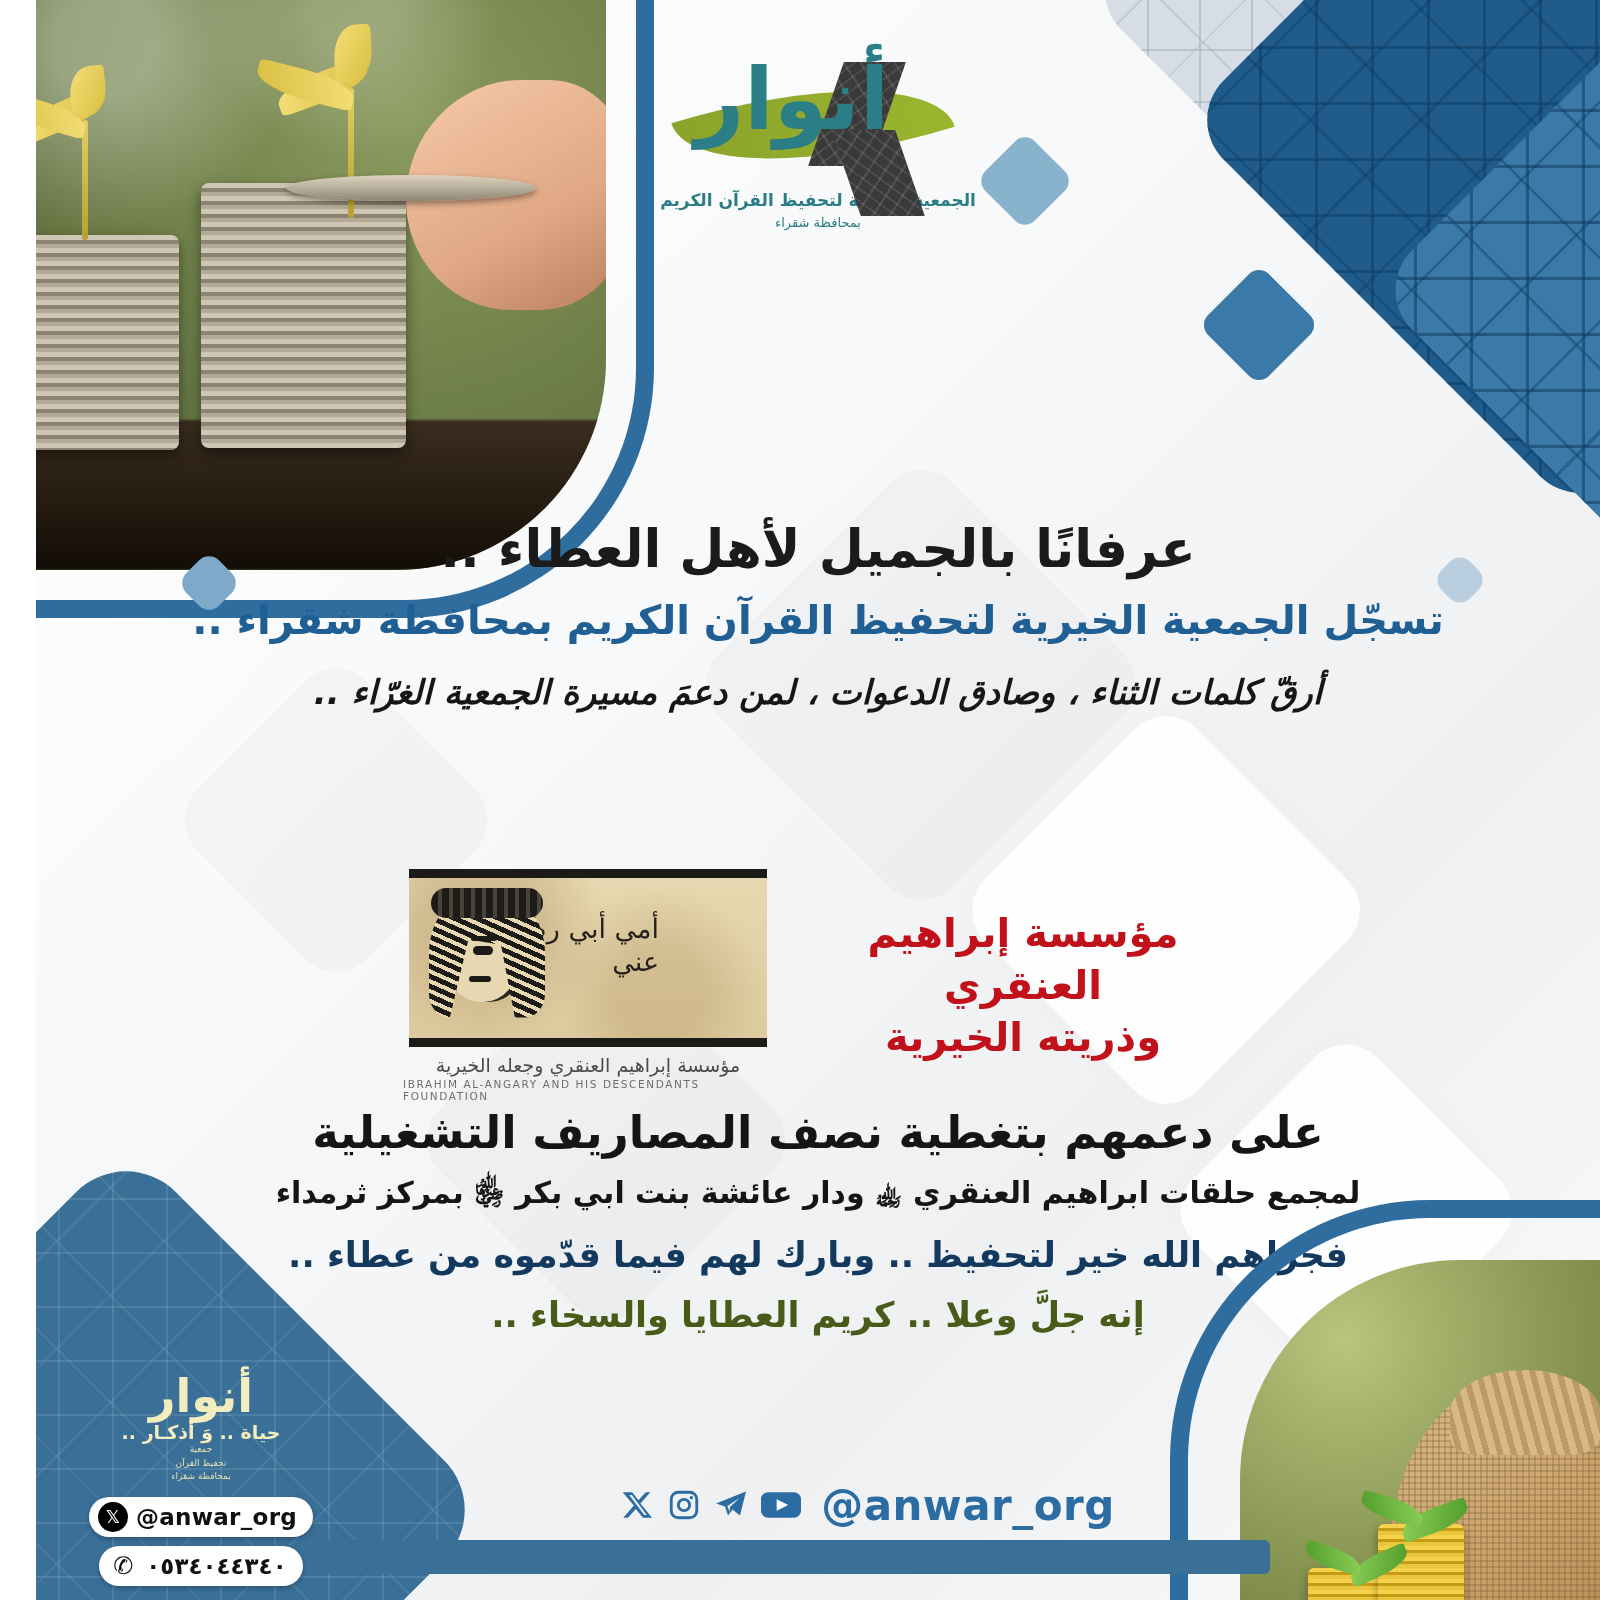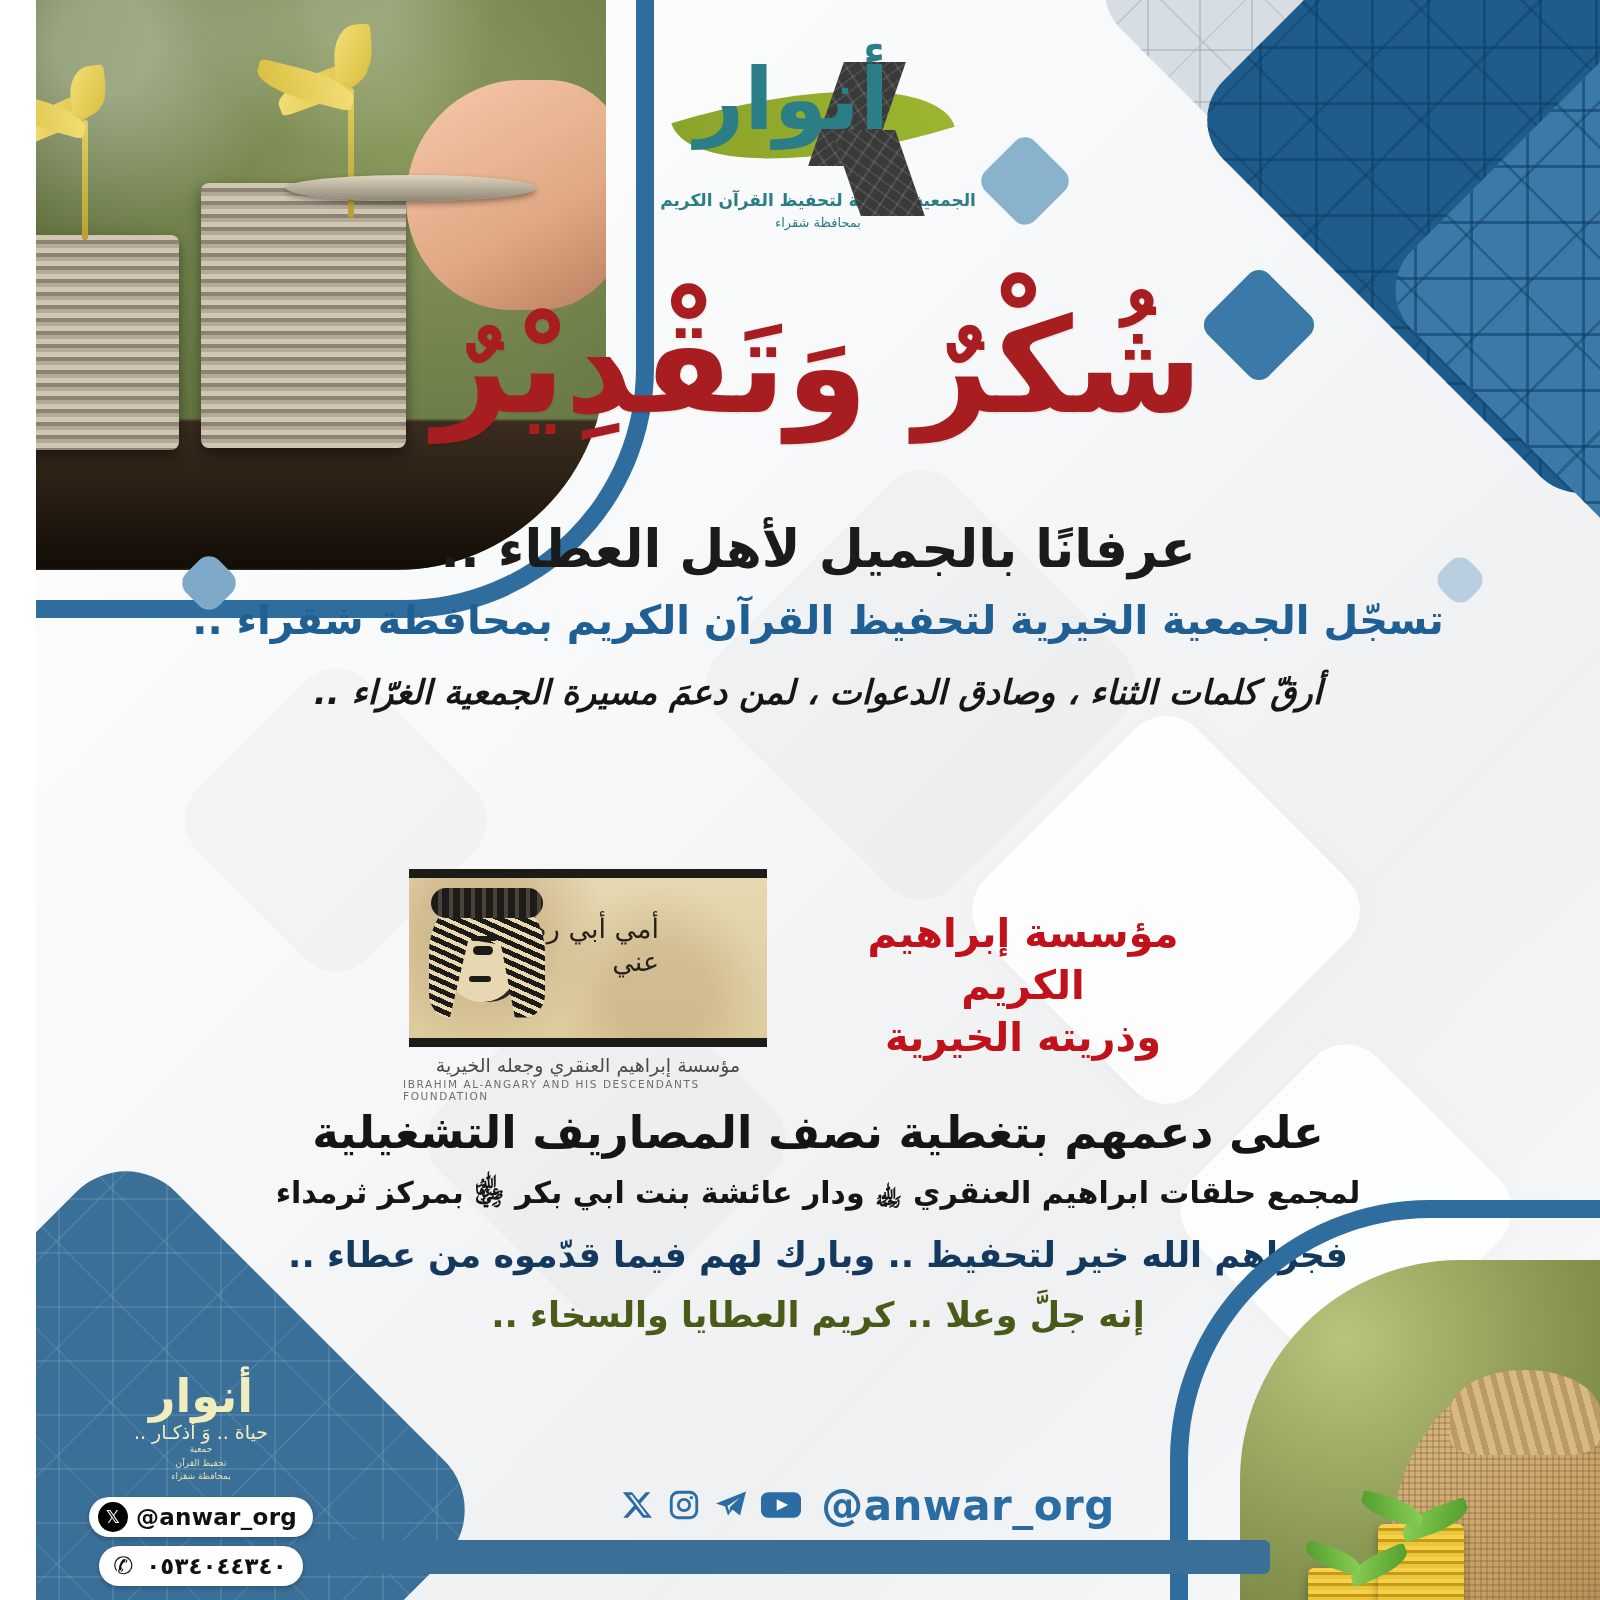--- a/index.html
+++ b/index.html
@@ -85,21 +85,21 @@
   }
   .panel-bl .pattern{opacity:.55;}
   .bl-content{
     position:absolute;left:0;bottom:0;width:330px;height:270px;z-index:6;
     display:flex;flex-direction:column;align-items:center;justify-content:flex-end;
     padding-bottom:14px;box-sizing:border-box;
   }
   .anwar-mark{color:#f2edbc;text-align:center;line-height:1;margin-bottom:6px;}
   .anwar-word{font-size:46px;font-weight:bold;letter-spacing:1px;
     font-family:"DejaVu Sans","Liberation Sans",sans-serif;}
-  .anwar-tag{font-size:19px;margin-top:4px;color:#f3eec0;font-weight:normal;}
+  .anwar-tag{font-size:19px;margin-top:4px;color:#f3eec0;font-weight:bold;}
   .anwar-sub{font-size:9px;color:#e6e1b0;margin-top:2px;line-height:1.25;}
   .pill{
     display:flex;align-items:center;gap:8px;background:#ffffff;border-radius:26px;
     padding:5px 16px 5px 9px;margin-top:9px;box-shadow:0 2px 5px rgba(0,0,0,.25);
     direction:ltr;
   }
   .pill .txt{font-size:23px;font-weight:bold;color:#111;letter-spacing:.3px;}
   .ico-circle{width:30px;height:30px;border-radius:50%;display:flex;
     align-items:center;justify-content:center;flex:0 0 auto;}
   .ico-x{background:#000;color:#fff;font-size:17px;font-weight:bold;}
@@ -269,31 +269,30 @@
     <div class="logo-graphic">
       <div class="swoosh"></div>
       <div class="blackbar bb1"></div>
       <div class="blackbar bb2"></div>
       <div class="anwar-calli">أنوار</div>
     </div>
     <div class="assoc-name">الجمعية الخيرية لتحفيظ القرآن الكريم</div>
     <div class="assoc-city">بمحافظة شقراء</div>
   </div>
 
-  <div class="headline">شُكْرٌ وَتَقْدِيْرٌ</div>
 
   <div class="body-block">
     <p class="ln l-black">عرفانًا بالجميل لأهل العطاء ..</p>
     <p class="ln l-blue">تسجّل الجمعية الخيرية لتحفيظ القرآن الكريم بمحافظة شقراء ..</p>
     <p class="ln l-body">أرقّ كلمات الثناء ، وصادق الدعوات ، لمن دعمَ مسيرة الجمعية الغرّاء ..</p>
   </div>
 
   <div class="donor-row">
     <div class="donor-name">
-      <div>مؤسسة إبراهيم الكريم</div>
+      <div>مؤسسة إبراهيم العنقري</div>
       <div>وذريته الخيرية</div>
     </div>
     <div class="fnd-logo">
       <div class="fnd-plate">
         <div class="fnd-script">أمي أبي رضي الله عني</div>
         <div class="fnd-face">
           <div class="kf-head"></div>
           <div class="kf-ghutra"></div>
           <div class="kf-igal"></div>
           <div class="kf-brow"></div>

